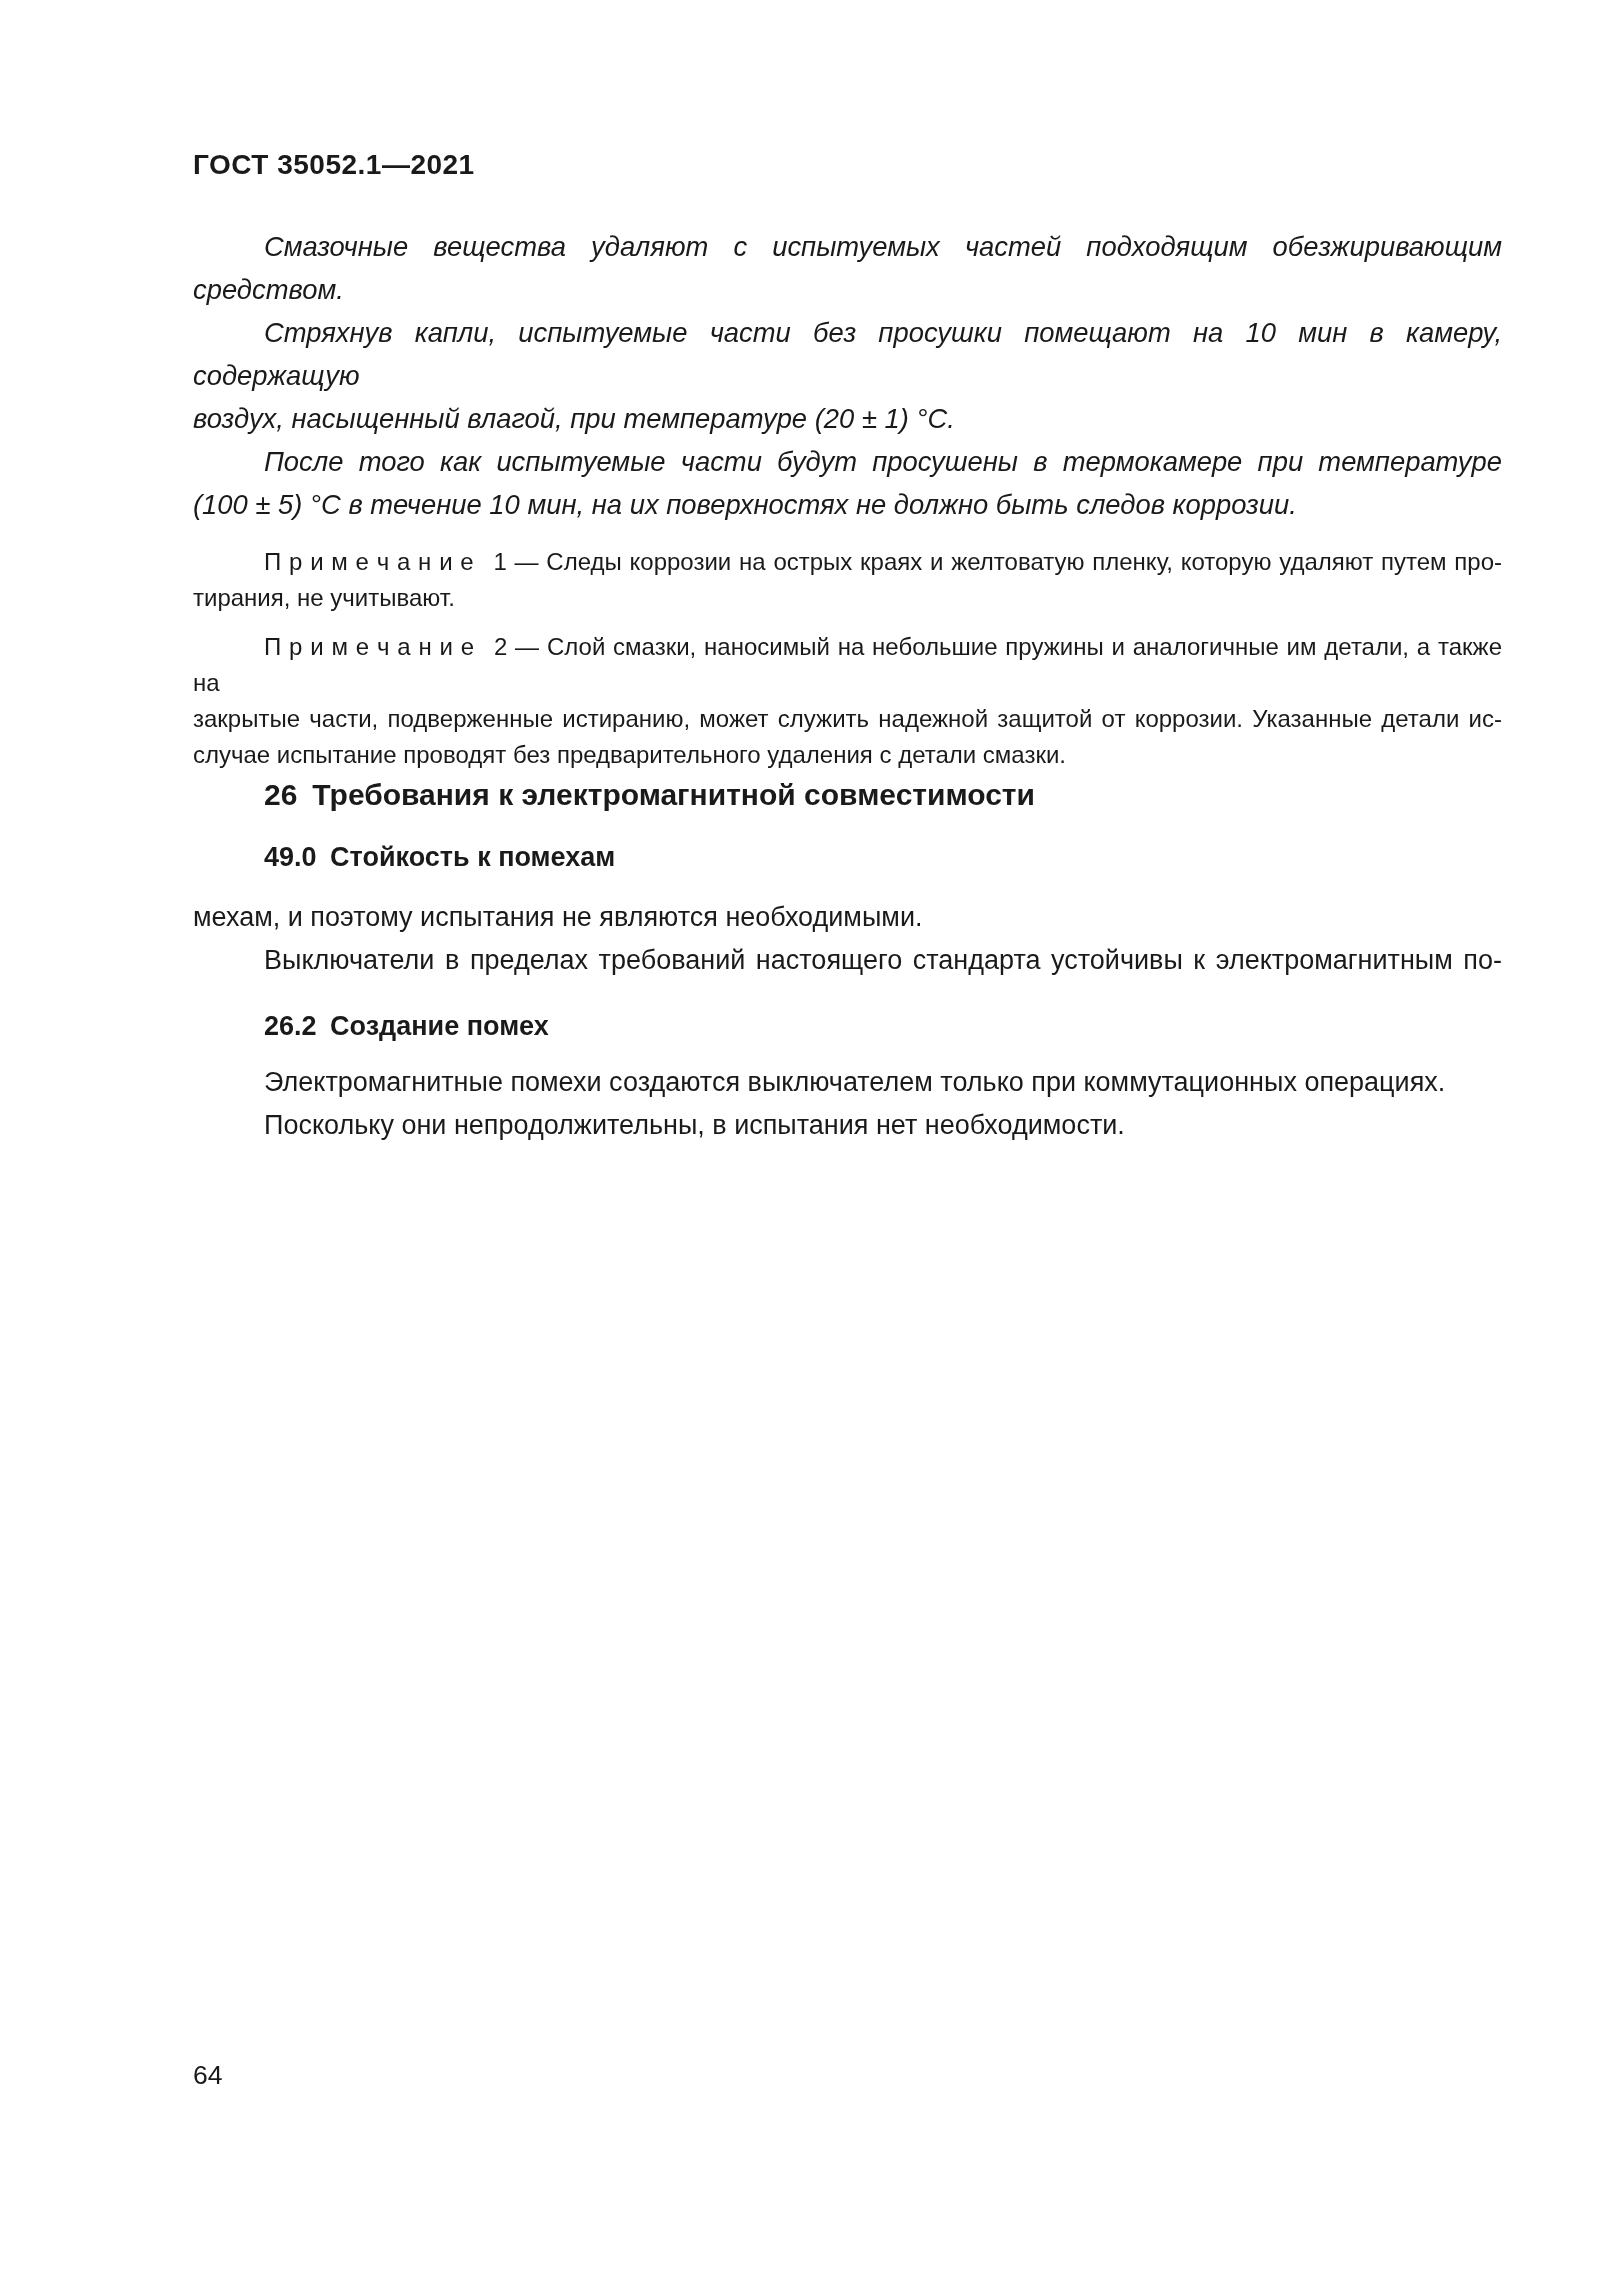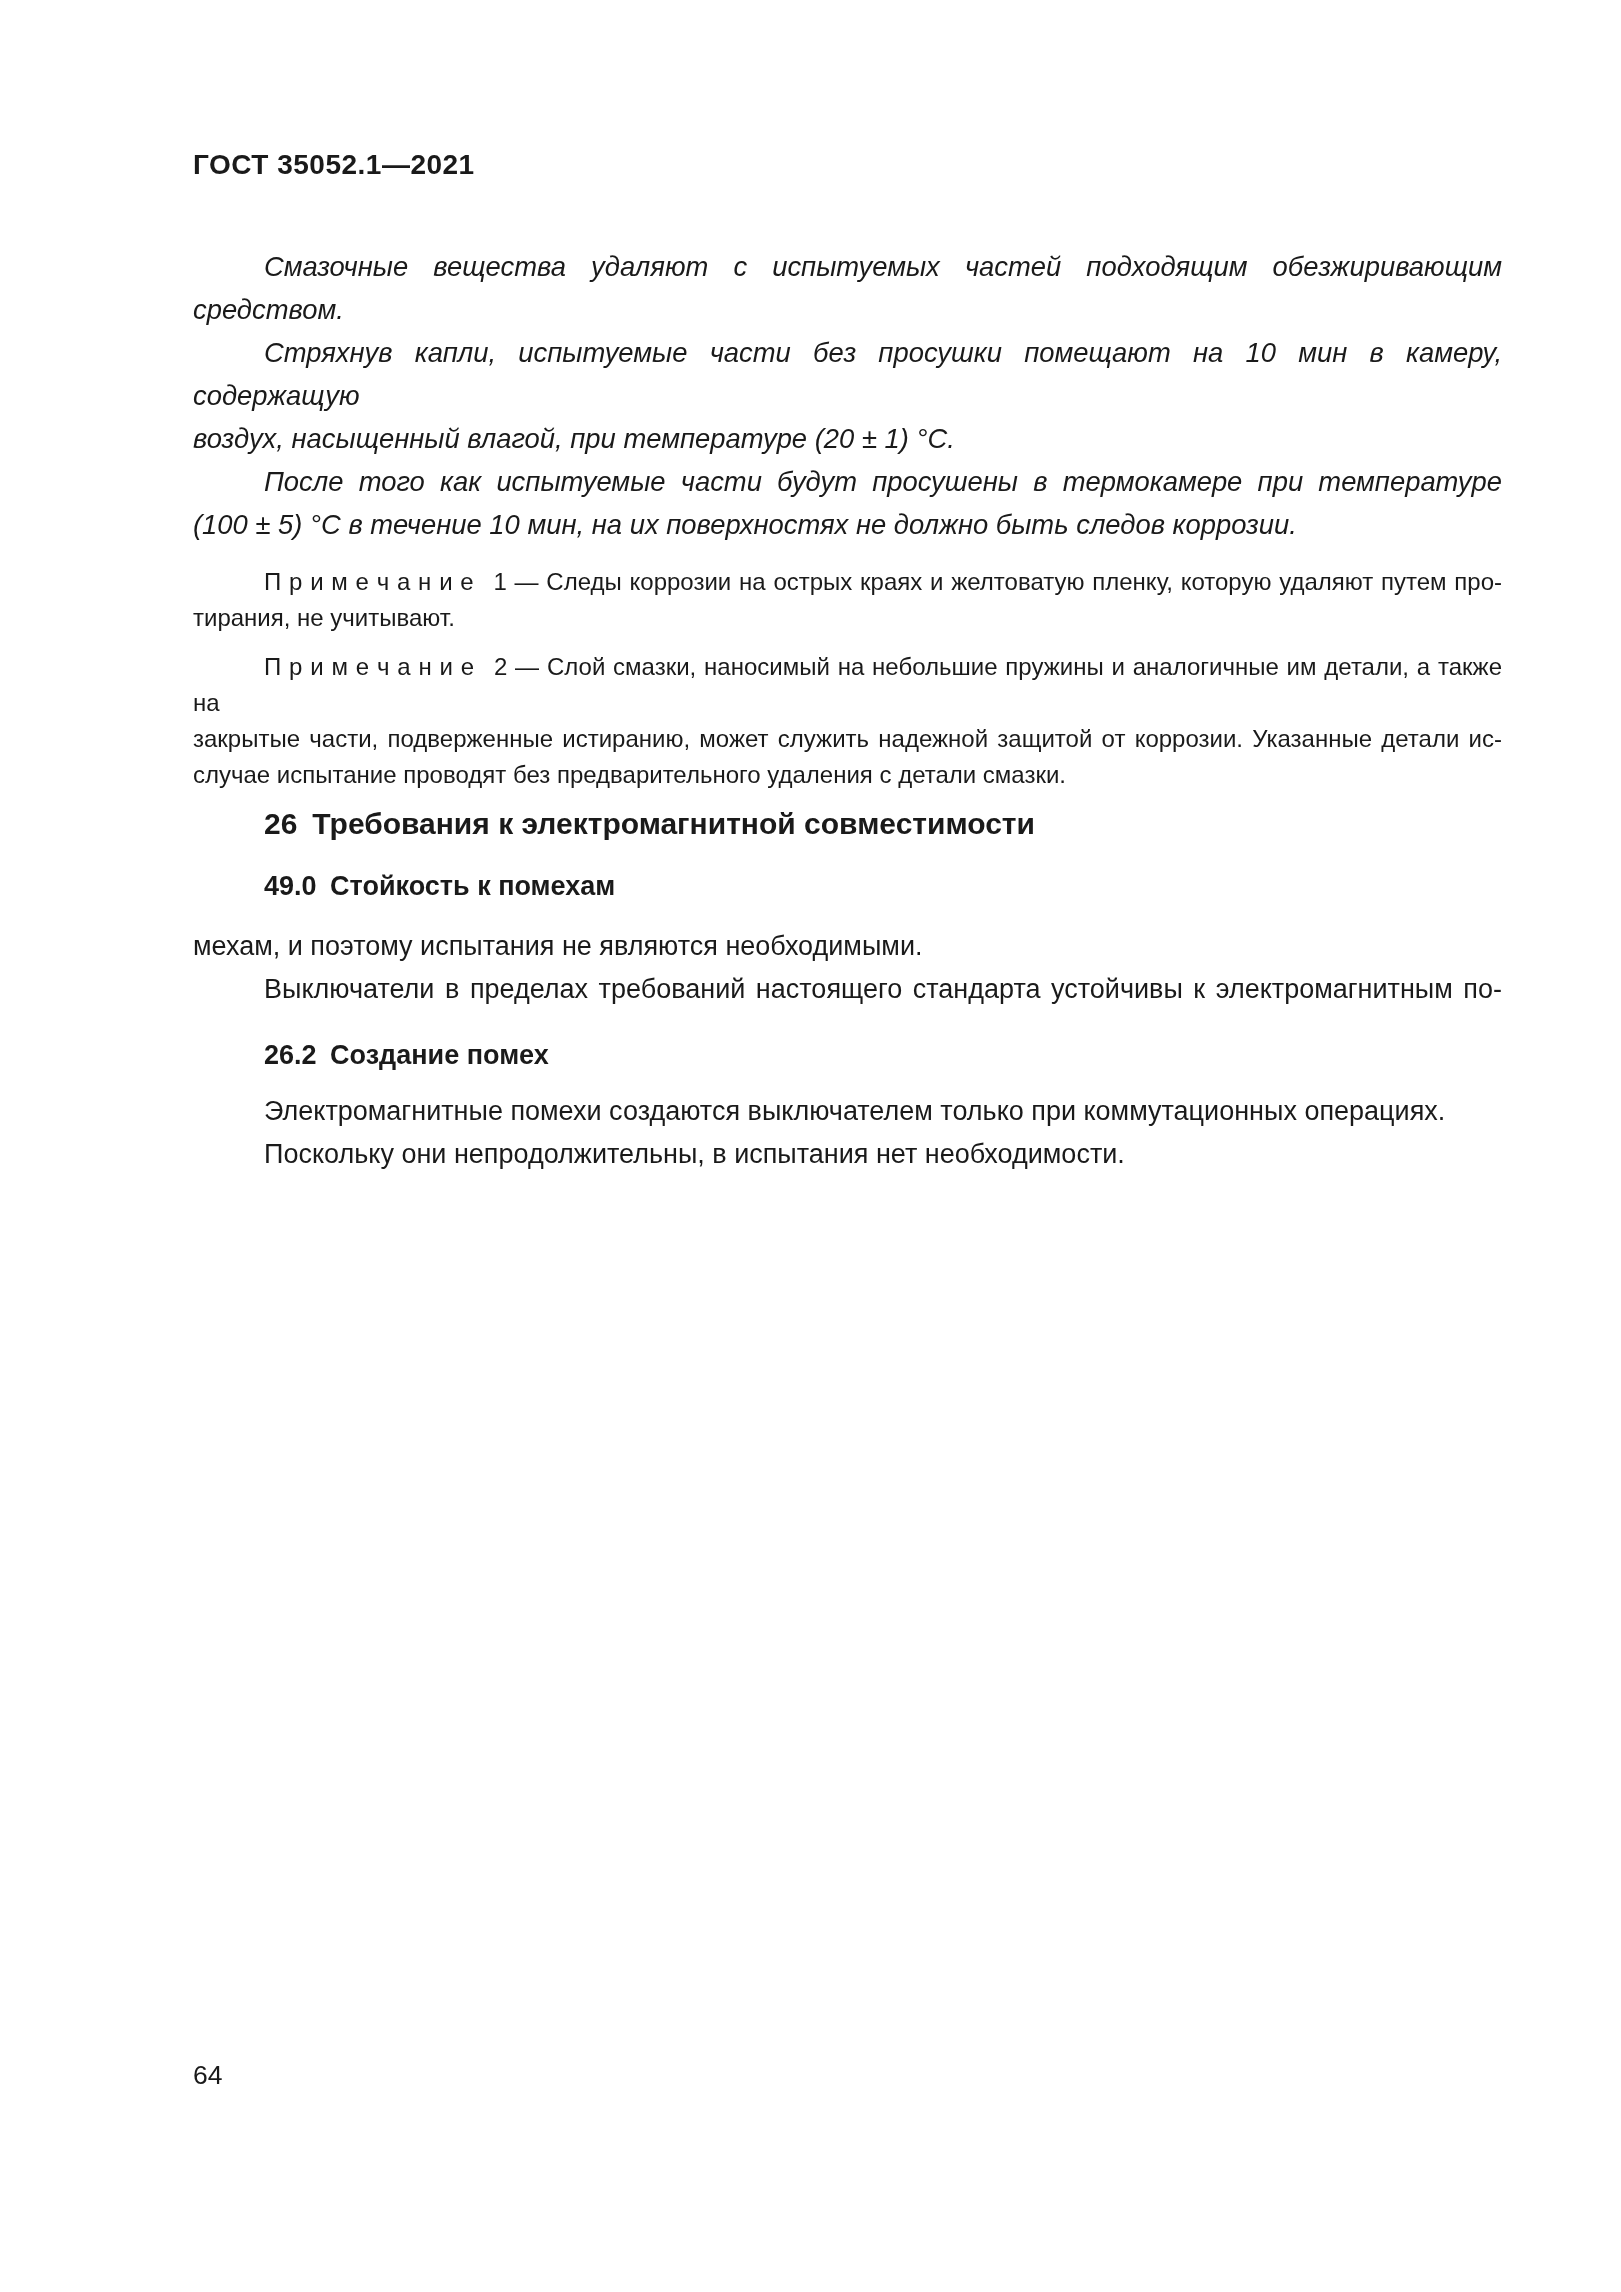--- a/index.html
+++ b/index.html
@@ -19,31 +19,31 @@
     left: 193px;
     top: 148px;
     width: 1309px;
   }
   .doc-code {
     font-weight: bold;
     font-size: 28px;
     line-height: 33px;
     letter-spacing: 0.5px;
   }
-  .ital-block { margin-top: 64px; font-style: italic; font-size: 27.4px; line-height: 43px; }
+  .ital-block { margin-top: 44px; font-style: italic; font-size: 27.4px; line-height: 43px; }
   .line { }
   .j { text-align: justify; text-align-last: justify; }
   .ind { text-indent: 71px; }
   .note { margin-top: 17.6px; font-size: 24px; line-height: 36px; }
   .note.second { margin-top: 13.7px; }
   .h-sec {
     font-weight: bold;
     font-size: 30px;
     line-height: 36px;
-    margin-top: 13px;
+    margin-top: 4px;
     margin-left: 71px;
   }
   .h-sub {
     font-weight: bold;
     font-size: 27px;
     line-height: 32px;
     margin-top: 27.4px;
     margin-left: 71px;
   }
   .body-reg { margin-top: 23.5px; font-size: 27px; line-height: 43px; }

